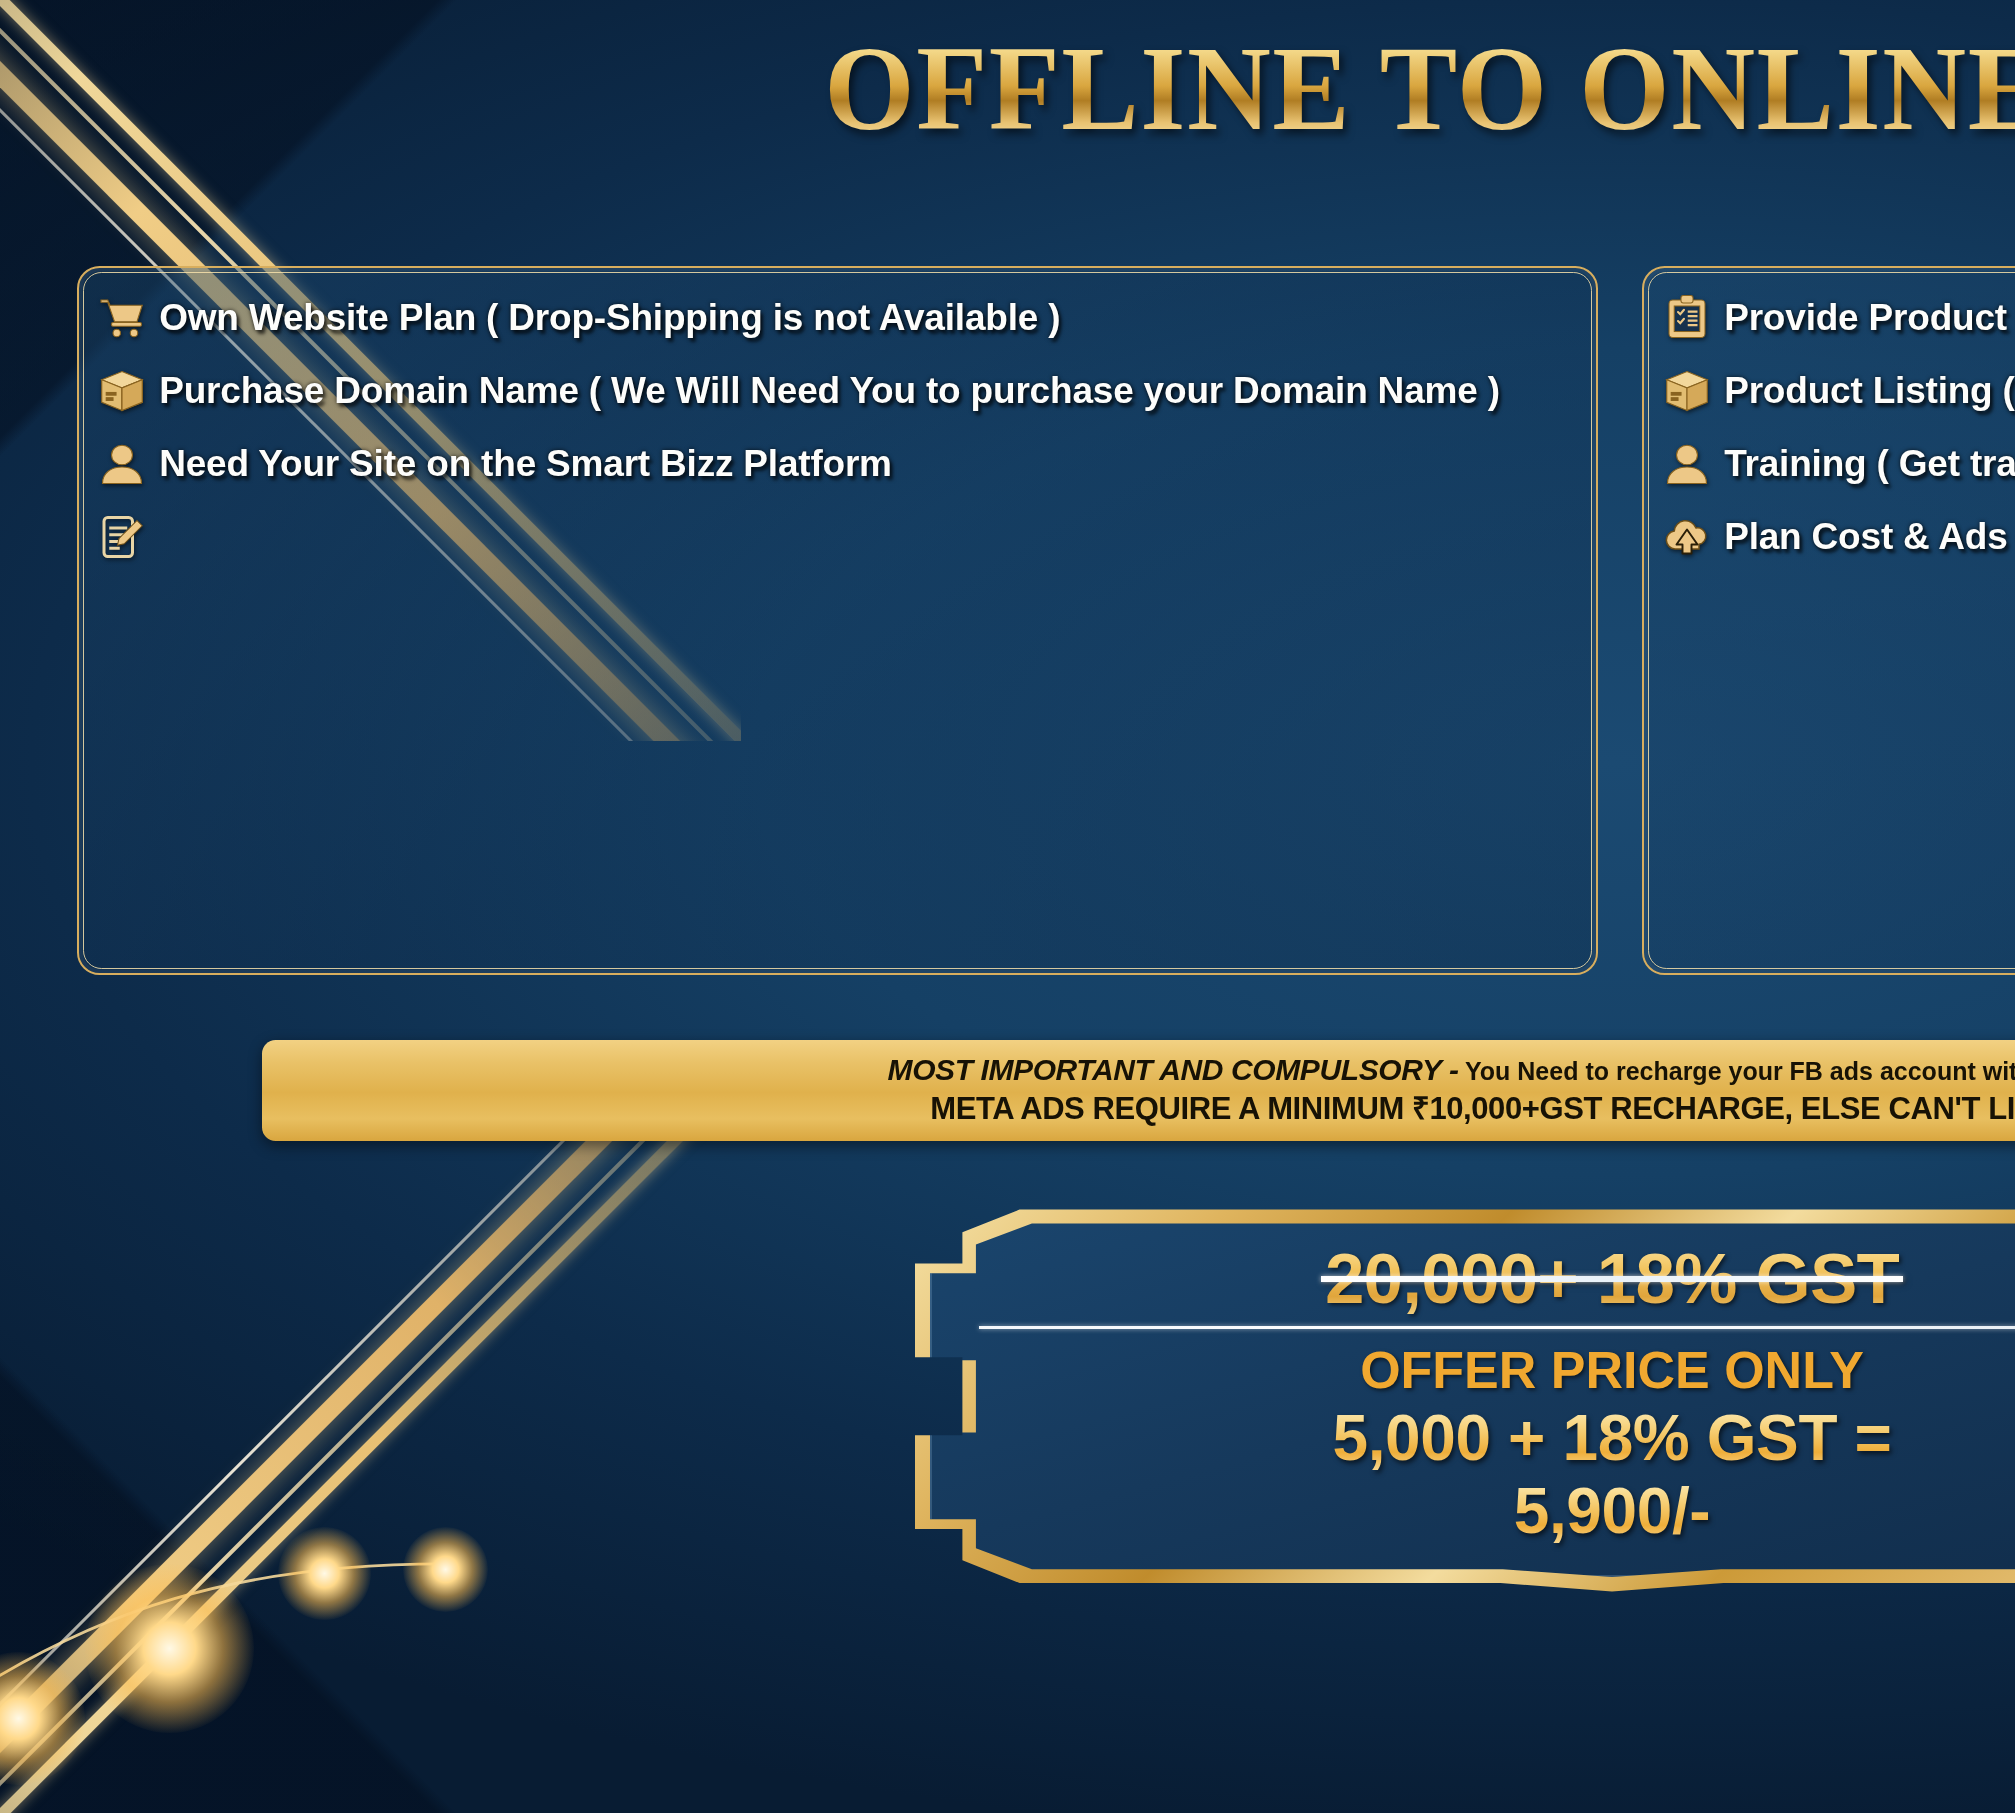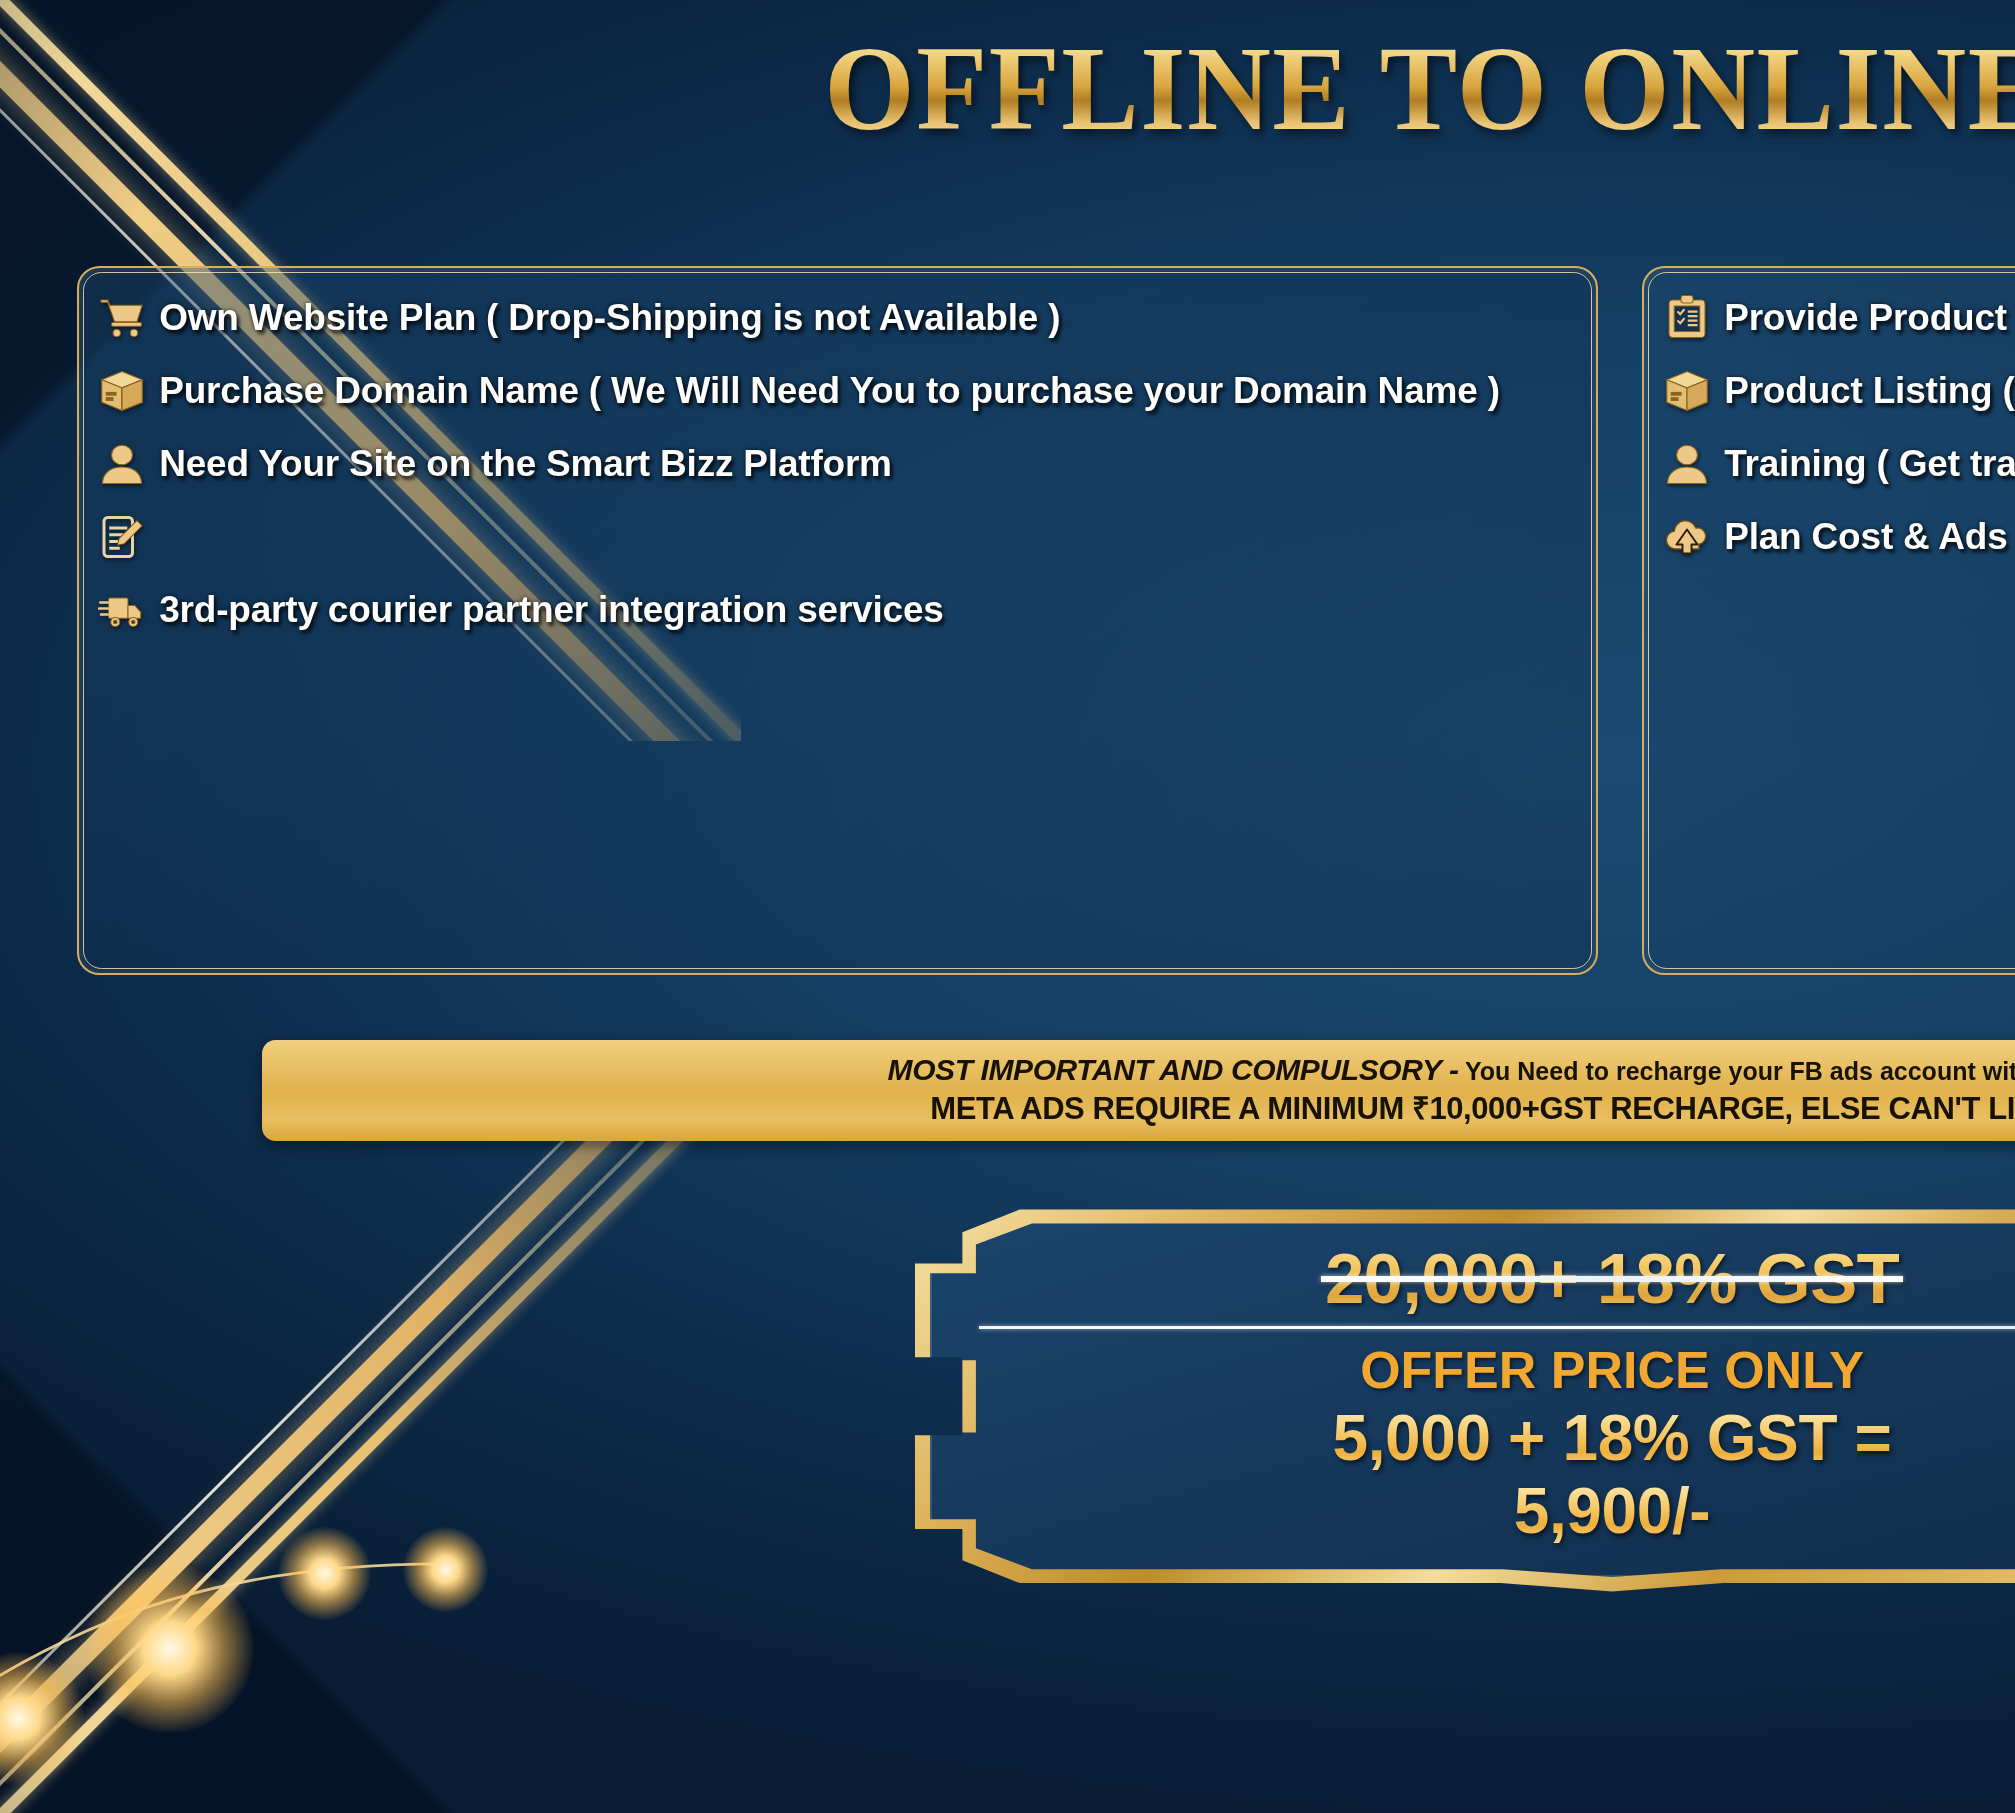--- a/index.html
+++ b/index.html
@@ -211,38 +211,20 @@
                 <rect x="15" y="36" width="18" height="4"></rect>
                 <rect x="15" y="45" width="14" height="4"></rect>
               </g>
               <g fill="#edc887" stroke="#6d4f18" stroke-width="1.4">
                 <path d="M52 10l7 7-24 24-9 2 2-9z"></path>
               </g>
             </svg>
         </span>
       </div>
 
-      <div class="item">
-        <span class="ico">
-          <svg viewBox="0 0 64 64">
-              <g fill="#edc887" stroke="#8a6420" stroke-width="1.4">
-                <rect x="14" y="16" width="26" height="27" rx="2"></rect>
-                <path d="M40 26h9l8 9v8H40z"></path>
-                <circle cx="23" cy="48" r="6" fill="#edc887"></circle>
-                <circle cx="47" cy="48" r="6" fill="#edc887"></circle>
-                <circle cx="23" cy="48" r="2.4" fill="#4a3310"></circle>
-                <circle cx="47" cy="48" r="2.4" fill="#4a3310"></circle>
-              </g>
-              <g stroke="#edc887" stroke-width="3.4" stroke-linecap="round">
-                <path d="M3 22h10M1 30h12M4 38h9"></path>
-              </g>
-            </svg>
-        </span>
-        <span class="itxt">3rd-party courier partner integration services</span>
-      </div>
 
     </div>
 
     <div class="panel right">
 
       <div class="item">
         <span class="ico">
           <svg viewBox="0 0 64 64">
               <g stroke="#8a6420" stroke-width="1.4">
                 <rect x="8" y="8" width="48" height="50" rx="5" fill="#edc887"></rect>

